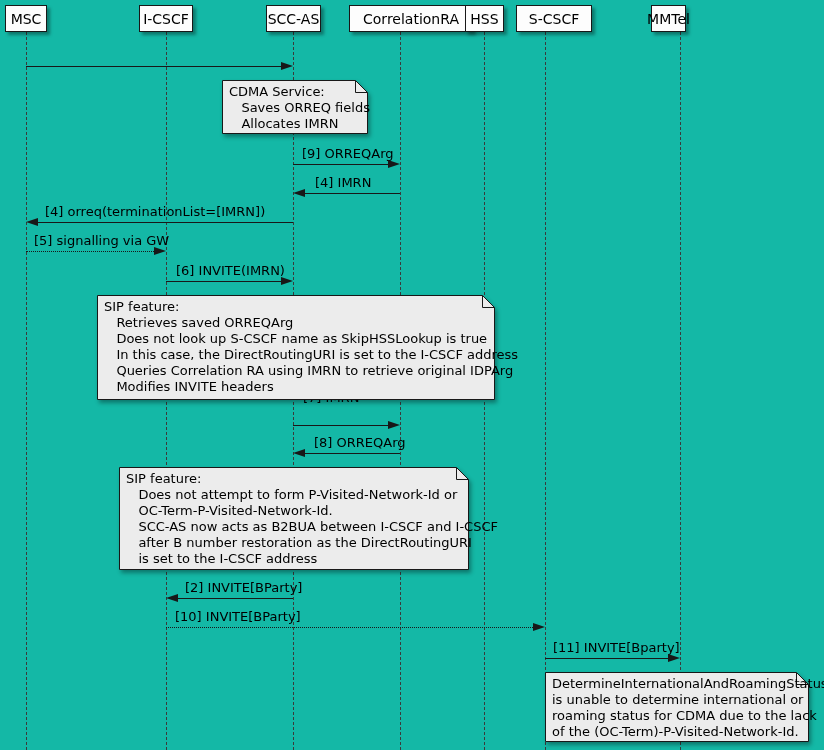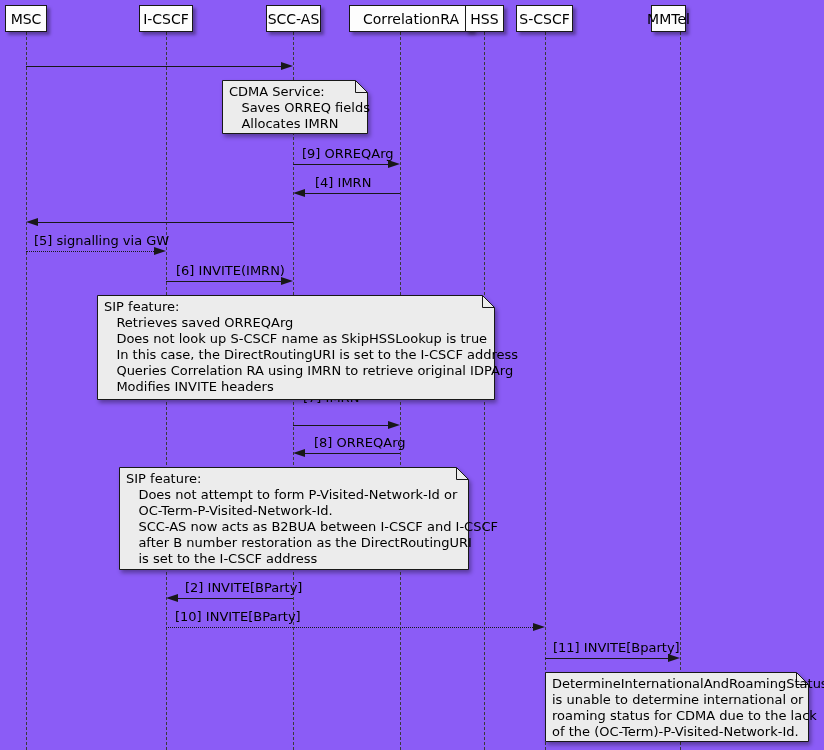--- a/index.html
+++ b/index.html
@@ -1,17 +1,17 @@
 <!DOCTYPE html>
 <html><head>
 <meta charset="utf-8">
 <style>
   html,body{margin:0;padding:0;background:#ffffff;}
   .diagram{
-    position:relative;width:824px;height:750px;background:#8b5cf6;
+    position:relative;width:824px;height:750px;background:#14b8a6;
     font-family:"DejaVu Sans","Liberation Sans",sans-serif;color:#000000;overflow:hidden;
   }
   .lifeline{
     position:absolute;top:32px;height:718px;width:0;
     border-left:1px dashed #3a3a3a;
   }
   .participant{
     position:absolute;top:5px;height:27px;box-sizing:border-box;
     background:#fdfdfd;border:1.5px solid #181818;
     box-shadow:3px 3px 3px rgba(0,0,0,0.35);
@@ -52,38 +52,39 @@
     </div>
   <div class="participant" style="left:266px;width:55px">
       <span>SCC-AS</span>
     </div>
   <div class="participant" style="left:349px;width:124px">
       <span>CorrelationRA</span>
     </div>
   <div class="participant" style="left:465px;width:39px">
       <span>HSS</span>
     </div>
-  <div class="participant" style="left:516px;width:57px">
+  <div class="participant" style="left:516px;width:76px">
       <span>S-CSCF</span>
     </div>
   <div class="participant" style="left:651px;width:35px">
       <span>MMTel</span>
     </div>
 
   <div class="msg-line" style="left:26px;top:66px;width:257px"></div>
   <div class="arrow right" style="left:281px;top:62px"></div>
 
   <div class="msg-label" style="left:302px;top:146px">[9] ORREQArg</div>
   <div class="msg-line" style="left:293px;top:164px;width:97px"></div>
   <div class="arrow right" style="left:388px;top:160px"></div>
 
   <div class="msg-label" style="left:315px;top:175px">[4] IMRN</div>
   <div class="msg-line" style="left:303px;top:193px;width:97px"></div>
   <div class="arrow left" style="left:293px;top:189px"></div>
 
+  <div class="msg-label" style="left:45px;top:204px">[4] orreq(terminationList=[IMRN])</div>
   <div class="msg-line" style="left:36px;top:222px;width:257px"></div>
   <div class="arrow left" style="left:26px;top:218px"></div>
 
   <div class="msg-label" style="left:34px;top:233px">[5] signalling via GW</div>
   <div class="msg-line dotted2" style="left:26px;top:251px;width:130px"></div>
   <div class="arrow right" style="left:154px;top:247px"></div>
 
   <div class="msg-label" style="left:176px;top:263px">[6] INVITE(IMRN)</div>
   <div class="msg-line" style="left:166px;top:281px;width:117px"></div>
   <div class="arrow right" style="left:281px;top:277px"></div>

